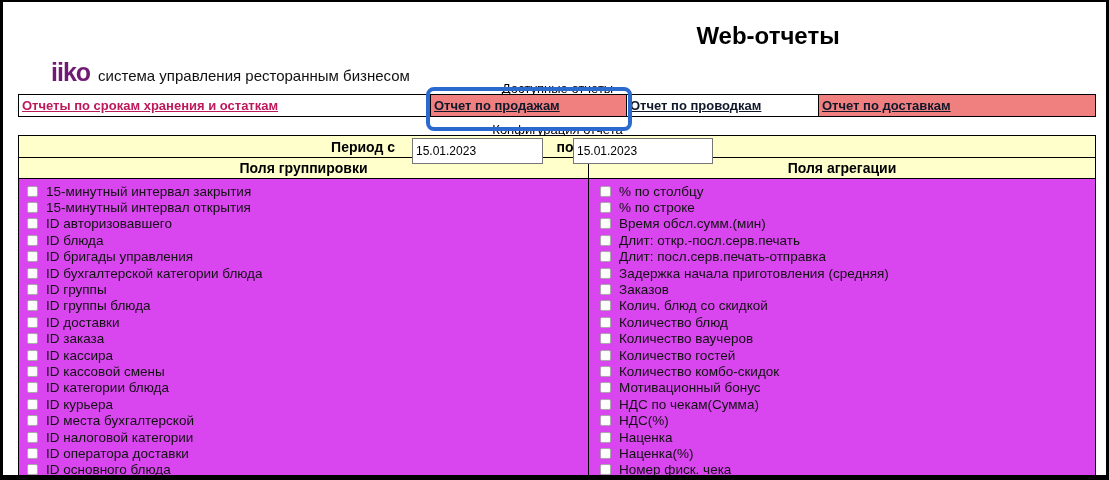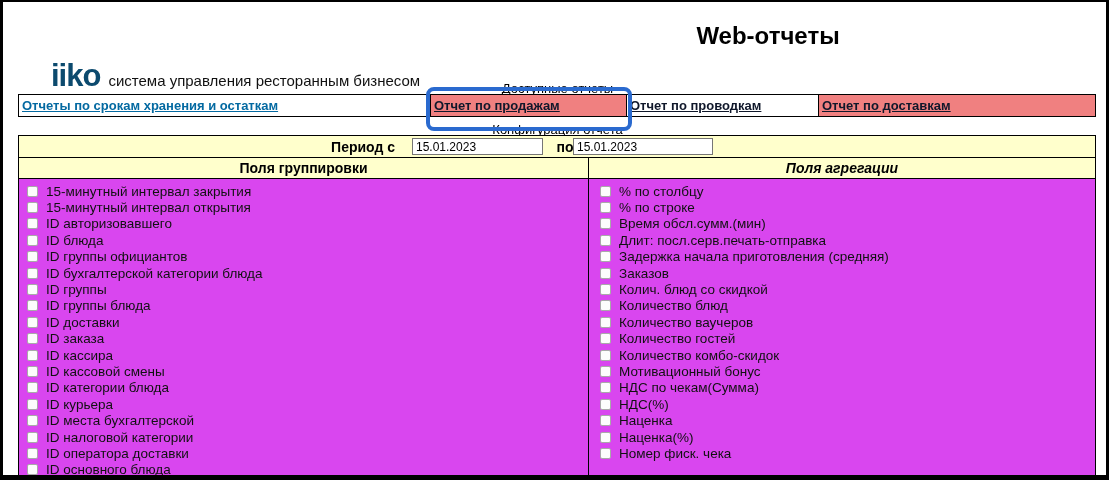--- a/index.html
+++ b/index.html
@@ -7,21 +7,21 @@
   body { font-family:"Liberation Sans","DejaVu Sans",sans-serif; color:#000; }
 
   .page {
     position:relative; width:1109px; height:480px; background:#fff;
     border:2px solid #000; border-left-width:3px; border-right-width:3px; border-bottom-width:5px;
     overflow:hidden;
   }
 
   
   .header { position:absolute; left:48px; top:16px; display:flex; align-items:baseline; }
-  .logo { color:#0c4a6e; font-weight:bold; font-size:31px; letter-spacing:-1px;margin-top:40px; }
+  .logo { color:#701a75; font-weight:bold; font-size:25px; letter-spacing:-1px;margin-top:40px; }
   .subtitle { font-size:15px; margin-left:8px; color:#111;margin-top:40px; }
   .page-title {
     position:absolute; left:545px; top:20px; width:440px;
     text-align:center; font-weight:bold; font-size:24px;
   }
 
   
   .section-label { position:absolute; left:0; width:1109px; text-align:center; font-size:13px; }
   #available-label { top:79px; }
   #config-label { top:120px; }
@@ -29,21 +29,21 @@
   .nav-table {
     position:absolute; left:15px; top:92px; width:1078px; height:23px;
     display:flex; border:1px solid #000; background:#fff;
   }
   .nav-cell {
     height:100%; display:flex; align-items:center; padding-left:3px;
     border-right:1px solid #000; overflow:hidden; white-space:nowrap;
   }
   .nav-cell:last-child { border-right:none; flex:1; }
   .nav-cell.pink { background:#F08080; }
-  .nav-link { font-size:13px; font-weight:bold; text-decoration:underline; color:#0369a1; cursor:pointer; }
+  .nav-link { font-size:13px; font-weight:bold; text-decoration:underline; color:#be185d; cursor:pointer; }
   .nav-link.visited { color:#0f172a; }
   .c1 { width:412px; } .c2 { width:196px; } .c3 { width:192px; }
 
   .annotation-box {
     position:absolute; left:423px; top:85px; width:206px; height:44px;
     border:4px solid #2A6ACF; border-radius:8px; background:transparent;
     z-index:6; pointer-events:none;
   }
 
   
@@ -52,33 +52,33 @@
     border:1px solid #000; border-bottom:none; background:#d946ef;
     display:flex; flex-direction:column; overflow:hidden;
   }
   .period-row {
     position:relative; height:22px; background:#FFFFCC; border-bottom:1px solid #000; flex:0 0 22px;
   }
   .period-label { position:absolute; top:3px; font-size:14px; font-weight:bold; }
   #period-from-label { left:270px; width:106px; text-align:right; }
   #period-to-label { left:533px; width:26px; text-align:center; }
   .date-input {
-    position:absolute; top:2px; height:17px; font-size:12px; padding:0 3px;
+    position:absolute; top:2px; height:26px; font-size:12px; padding:0 3px;
     border:1px solid #767676; background:#fff; font-family:inherit; color:#000;
   }
   #period-from-input { left:393px; width:131px; }
   #period-to-input { left:554px; width:140px; }
 
   .headers-row { display:flex; height:21px; flex:0 0 21px; background:#FFFFCC; border-bottom:1px solid #000; }
   .col-header {
     display:flex; align-items:center; justify-content:center;
     font-size:14px; font-weight:bold;
   }
   .col-left { width:570px; border-right:1px solid #000; }
-  .col-right { flex:1;font-style:italic; }
+  .col-right { flex:1; }
 
   .lists-row { display:flex; flex:1; overflow:hidden; }
   .field-list { padding:4px 0 0 6px; overflow:hidden; }
   .field-list.left { width:570px; border-right:1px solid #000; }
   .field-list.right { flex:1; padding-left:9px; }
   .field-option { display:flex; align-items:center; height:16.4px; white-space:nowrap; }
   .cb {
     appearance:none; -webkit-appearance:none;
     width:11px; height:11px; border:1px solid #a9a9a9; border-radius:2px;
     background:#fdfdfd; margin:0 8px 0 2px; flex:0 0 11px; cursor:pointer;
@@ -149,21 +149,21 @@
             <span>ID авторизовавшего</span>
           </div>
 
           <div class="field-option">
             <input type="checkbox" class="cb" style="">
             <span>ID блюда</span>
           </div>
 
           <div class="field-option">
             <input type="checkbox" class="cb" style="">
-            <span>ID группы официантов</span>
+            <span>ID бригады управления</span>
           </div>
 
           <div class="field-option">
             <input type="checkbox" class="cb" style="">
             <span>ID бухгалтерской категории блюда</span>
           </div>
 
           <div class="field-option">
             <input type="checkbox" class="cb" style="">
             <span>ID группы</span>
@@ -235,20 +235,24 @@
           <div class="field-option">
             <input type="checkbox" class="cb" style="">
             <span>% по строке</span>
           </div>
 
           <div class="field-option">
             <input type="checkbox" class="cb" style="">
             <span>Время обсл.сумм.(мин)</span>
           </div>
 
+          <div class="field-option">
+            <input type="checkbox" class="cb" style="">
+            <span>Длит: откр.-посл.серв.печать</span>
+          </div>
 
           <div class="field-option">
             <input type="checkbox" class="cb" style="">
             <span>Длит: посл.серв.печать-отправка</span>
           </div>
 
           <div class="field-option">
             <input type="checkbox" class="cb" style="">
             <span>Задержка начала приготовления (средняя)</span>
           </div>

